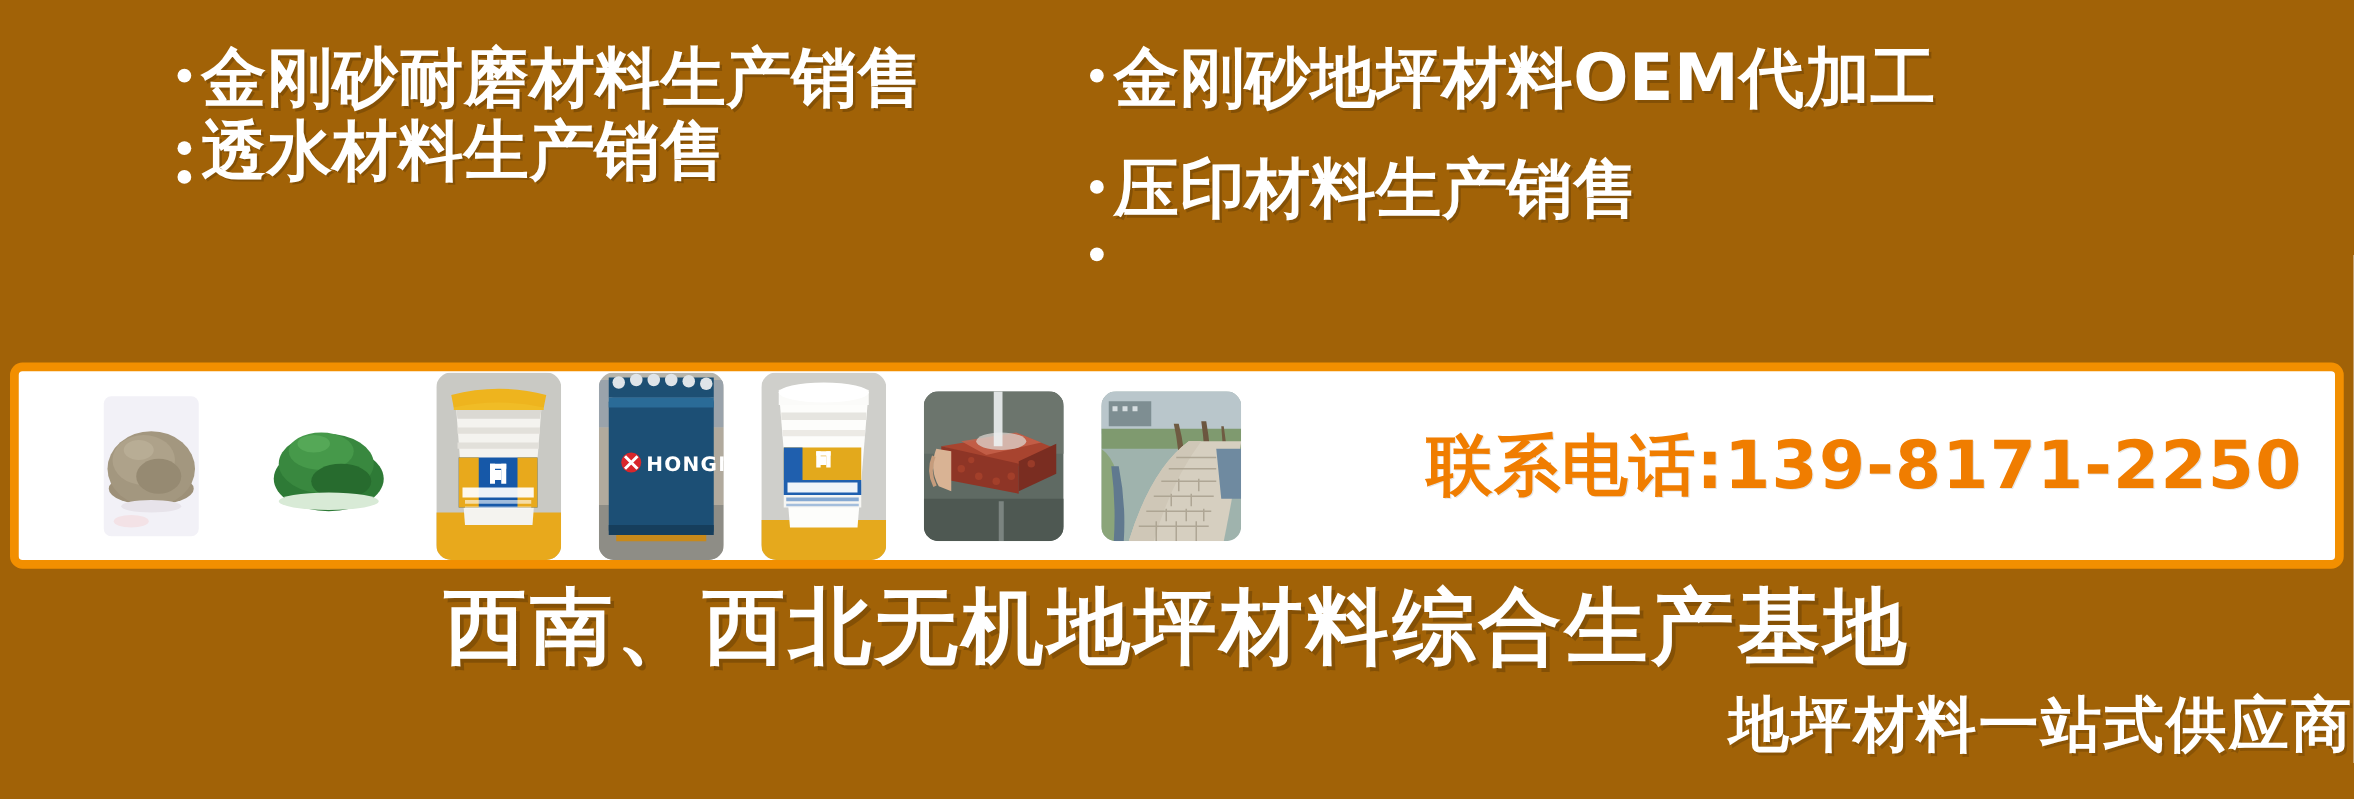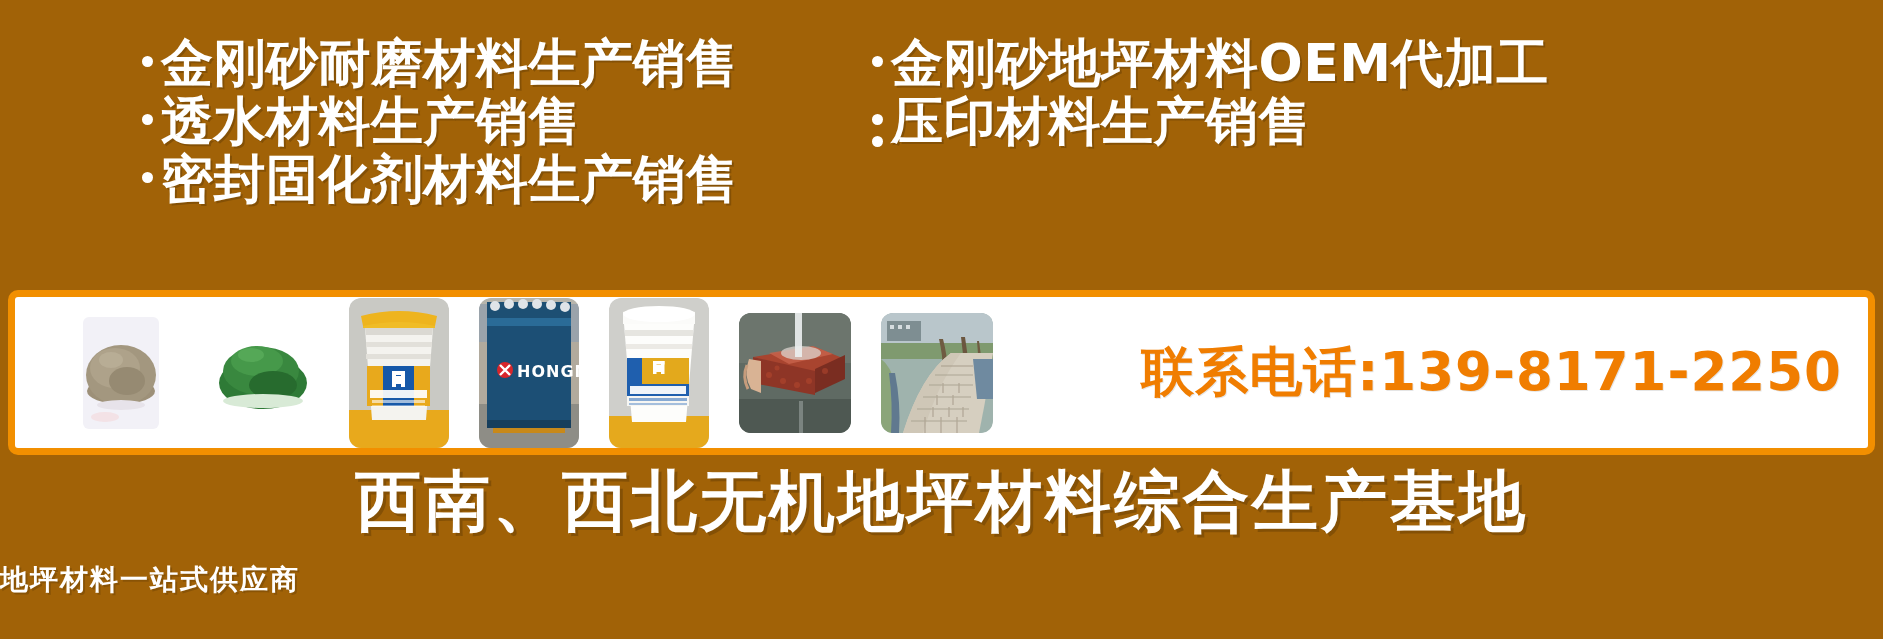--- a/index.html
+++ b/index.html
@@ -37,20 +37,21 @@
   }
   .feature-col.left {
     width: 860px;
     padding-left: 142px;
     box-sizing: border-box;
   }
   .feature-col.right {
     width: 1023px;
     padding-left: 12px;
     box-sizing: border-box;
+    gap: 31px;
   }
   .feature-item {
     display: flex;
     align-items: baseline;
     color: #ffffff;
     font-size: 52px;
     line-height: 58px;
     font-weight: 700;
     letter-spacing: 0.5px;
     white-space: nowrap;
@@ -135,23 +136,23 @@
     line-height: 76px;
     font-weight: 700;
     letter-spacing: 3px;
     text-shadow: 3px 3px 0 rgba(0,0,0,0.18);
   }
   .subheadline {
     position: absolute;
     top: 556px;
     left: 0;
     width: 1883px;
-    text-align: left;
+    text-align: right;
     color: #ffffff;
-    font-size: 28px;
+    font-size: 48px;
     line-height: 48px;
     font-weight: 700;
     letter-spacing: 2px;
     text-shadow: 2px 2px 0 rgba(0,0,0,0.15);
   }
 </style>
 </head>
 <body>
 
 <div class="banner">
@@ -162,21 +163,20 @@
       <div class="feature-item">
         <span class="bullet-dot"></span>
         <span>金刚砂耐磨材料生产销售</span>
       </div>
       <div class="feature-item">
         <span class="bullet-dot"></span>
         <span>透水材料生产销售</span>
       </div>
       <div class="feature-item">
         <span class="bullet-dot"></span>
-        <span>密封固化剂材料生产销售</span>
       </div>
     </div>
 
     <div class="feature-col right">
       <div class="feature-item">
         <span class="bullet-dot"></span>
         <span>金刚砂地坪材料OEM代加工</span>
       </div>
       <div class="feature-item">
         <span class="bullet-dot"></span>

